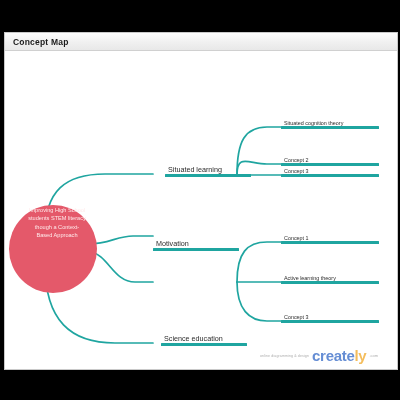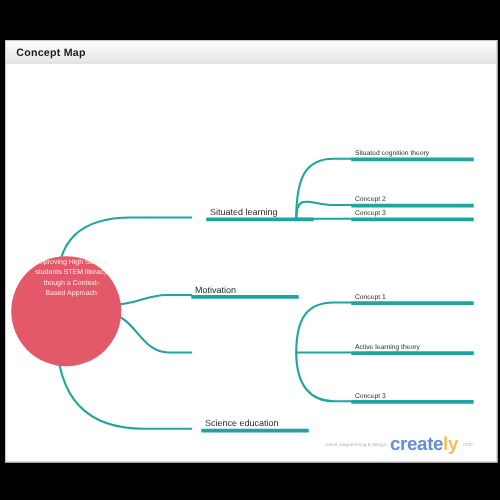--- a/index.html
+++ b/index.html
@@ -107,21 +107,21 @@
         <div>students STEM literacy</div>
         <div>though a Context-</div>
         <div>Based Approach</div>
       </div>
 
       <div class="node mid" style="left:160px;top:104px;width:86px;height:22px;">
         <span class="txt">Situated learning</span>
         <span class="bar" style="width:86px;"></span>
       </div>
 
-      <div class="node mid" style="left:148px;top:166px;width:86px;height:22px;">
+      <div class="node mid" style="left:148px;top:178px;width:86px;height:22px;">
         <span class="txt">Motivation</span>
         <span class="bar" style="width:86px;"></span>
       </div>
 
 
       <div class="node mid" style="left:156px;top:273px;width:86px;height:22px;">
         <span class="txt">Science education</span>
         <span class="bar" style="width:86px;"></span>
       </div>
 

